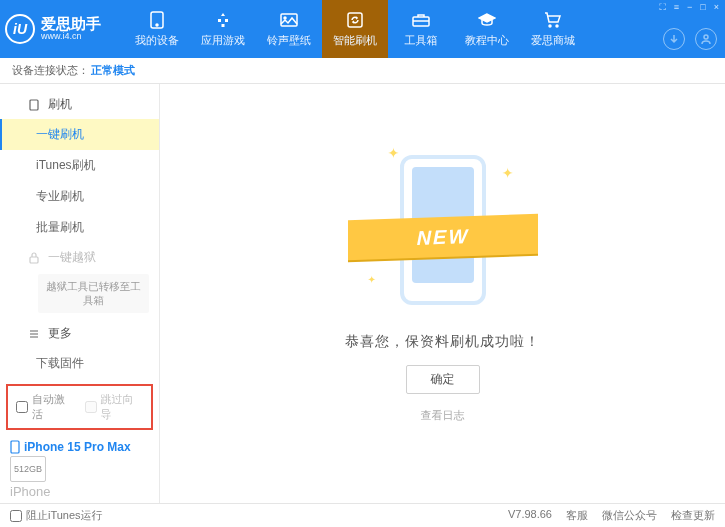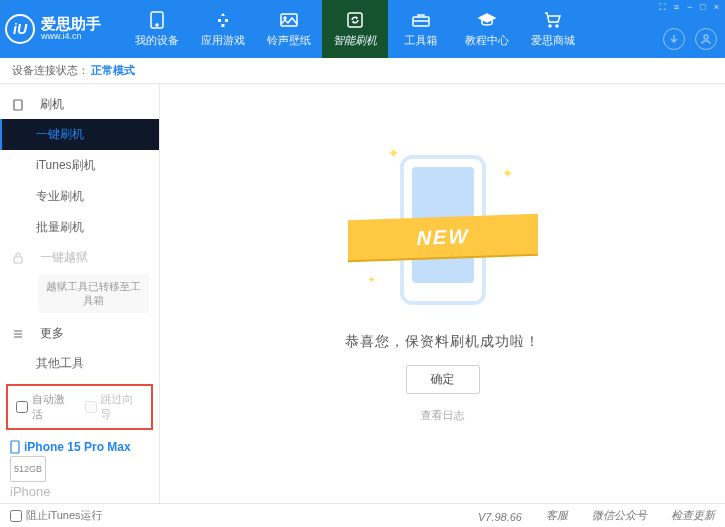--- a/index.html
+++ b/index.html
@@ -10,37 +10,37 @@
 .logo-area { display: flex; align-items: center; padding: 0 5px; }
 .logo-circle { width: 30px; height: 30px; border: 2px solid #fff; border-radius: 50%; display: flex; align-items: center; justify-content: center; font-size: 14px; font-weight: bold; margin-right: 6px; font-style: italic; }
 .brand { display: flex; flex-direction: column; line-height: 1.1; }
 .brand-title { font-size: 15px; font-weight: bold; text-align: center; }
 .brand-url { font-size: 9px; opacity: .9; }
 .top-ribbon { position: absolute; top: 2px; right: 6px; font-size: 9px; color: #cfe6ff; display: flex; gap: 8px; }
 .top-ribbon span { cursor: pointer; }
 .nav { display: flex; margin-left: 18px; height: 100%; }
 .nav-item { width: 66px; display: flex; flex-direction: column; align-items: center; justify-content: center; color: #eaf3ff; font-size: 11px; gap: 4px; cursor: pointer; }
 .nav-item .icn { height: 18px; display: flex; align-items: center; justify-content: center; }
-.nav-item.active { background: #14532d; font-style: italic; }
+.nav-item.active { background: #a16207; }
 .right-icons { position: absolute; right: 8px; bottom: 8px; display: flex; gap: 10px; }
 .circ-btn { width: 22px; height: 22px; border: 1.5px solid #8fc4f8; border-radius: 50%; display: flex; align-items: center; justify-content: center; cursor: pointer; }
 .circ-btn svg { stroke: #8fc4f8; }
 
 
 .status-bar { height: 26px; background: #fff; border-bottom: 1px solid #e5e5e5; display: flex; align-items: center; font-size: 11px; padding: 0 12px; color: #666; }
 .status-bar .st { color: #2186f0; font-weight: bold; margin-left: 2px; }
 
 
 .body { display: flex; height: 419px; }
 .sidebar { width: 160px; border-right: 1px solid #e9e9e9; display: flex; flex-direction: column; font-size: 12px; color: #555; }
 .side-scroll { flex: 1; overflow: hidden; padding-top: 6px; }
-.grp-title { padding: 6px 12px; color: #555; display: flex; align-items: center; gap: 16px; }
+.grp-title { padding: 6px 28px; color: #555; display: flex; align-items: center; gap: 8px; }
 .grp-title.dis { color: #bbb; }
 .sub { padding: 7px 14px 7px 36px; color: #666; cursor: pointer; }
-.sub.active { background: #0f172a; color: #2186f0; border-left: 2px solid #2186f0; padding-left: 34px; }
+.sub.active { background: #fef9c3; color: #2186f0; border-left: 2px solid #2186f0; padding-left: 34px; }
 .sub.dis { color: #bbb; cursor: default; }
 .sub.box { font-size: 10.5px; line-height: 1.3; padding-top:6px; padding-bottom:6px; background:#f8f8f8; margin: 2px 10px 6px 38px; border-radius:2px; text-align:center; color:#999; padding-left:4px; padding-right:4px; }
 .side-red { border: 2px solid #e74c3c; margin: 4px 6px; padding: 6px 8px; display: flex; gap: 10px; align-items: center; }
 .chk { display: flex; align-items: center; gap: 4px; font-size: 11px; color: #999; }
 .chk input { width: 12px; height: 12px; }
 .dev-info { padding: 6px 10px 4px; }
 .dev-name { color: #2186f0; font-size: 12px; font-weight: bold; display:flex; align-items:center; gap:4px; }
 .dev-badge { display:inline-block; border:1px solid #ccc; color:#888; font-size:9px; padding:7px 3px; border-radius:2px; margin-top:2px; }
 .dev-type { font-size: 13px; color: #bbb; margin-top: 2px; }
 
@@ -51,21 +51,21 @@
 .phone:before { content:""; position:absolute; top:8px; left:8px; right:8px; bottom:18px; background:#c3defa; border-radius:4px; }
 .ribbon { position:absolute; left:-30px; right:-30px; top:72px; height:40px; background:#ffc843; transform: skewY(-2deg); display:flex; align-items:center; justify-content:center; color:#fff; font-weight:bold; font-style:italic; font-size:20px; letter-spacing:2px; box-shadow: 0 2px 0 #e0a91a; }
 .sparkle { position:absolute; color:#ffdd66; font-size:14px; }
 .msg { margin-top: 18px; font-size: 14px; color: #555; letter-spacing: 1px; }
 .ok-btn { margin-top: 14px; padding: 5px 24px; border:1px solid #d0d0d0; background:#fff; font-size:12px; color:#555; cursor:pointer; border-radius:2px; }
 .log-link { margin-top: 14px; font-size: 11px; color: #aaa; cursor:pointer; }
 
 
 .footer { height: 24px; border-top: 1px solid #e5e5e5; display:flex; align-items:center; font-size:11px; color:#777; padding: 0 10px; justify-content: space-between; }
 .footer .l { display:flex; align-items:center; gap:4px; }
-.footer .r { display:flex; align-items:flex-end; gap:24px;font-style:italic; }
+.footer .r { display:flex; align-items:flex-start; gap:14px; }
 .footer input { width:12px; height:12px; }
 
 svg { display:block; }
 </style>
 </head>
 <body>
 
 <div class="header">
   <div class="logo-area">
     <div class="logo-circle">iU</div>
@@ -190,21 +190,20 @@
         <span>一键越狱</span>
       </div>
       <div class="sub box dis">越狱工具已转移至工具箱</div>
 
       <div class="grp-title">
         <svg width="12" height="12" viewBox="0 0 12 12" fill="none" stroke="#666" stroke-width="1.2">
             <path d="M2 3h8M2 6h8M2 9h8"></path>
           </svg>
         <span>更多</span>
       </div>
-      <div class="sub">其他工具</div>
       <div class="sub">下载固件</div>
 
     </div>
 
     <div class="side-red">
       <label class="chk">
           <input type="checkbox" style="">
           <span>自动激活</span>
         </label>
       <label class="chk" style="opacity:.6">

